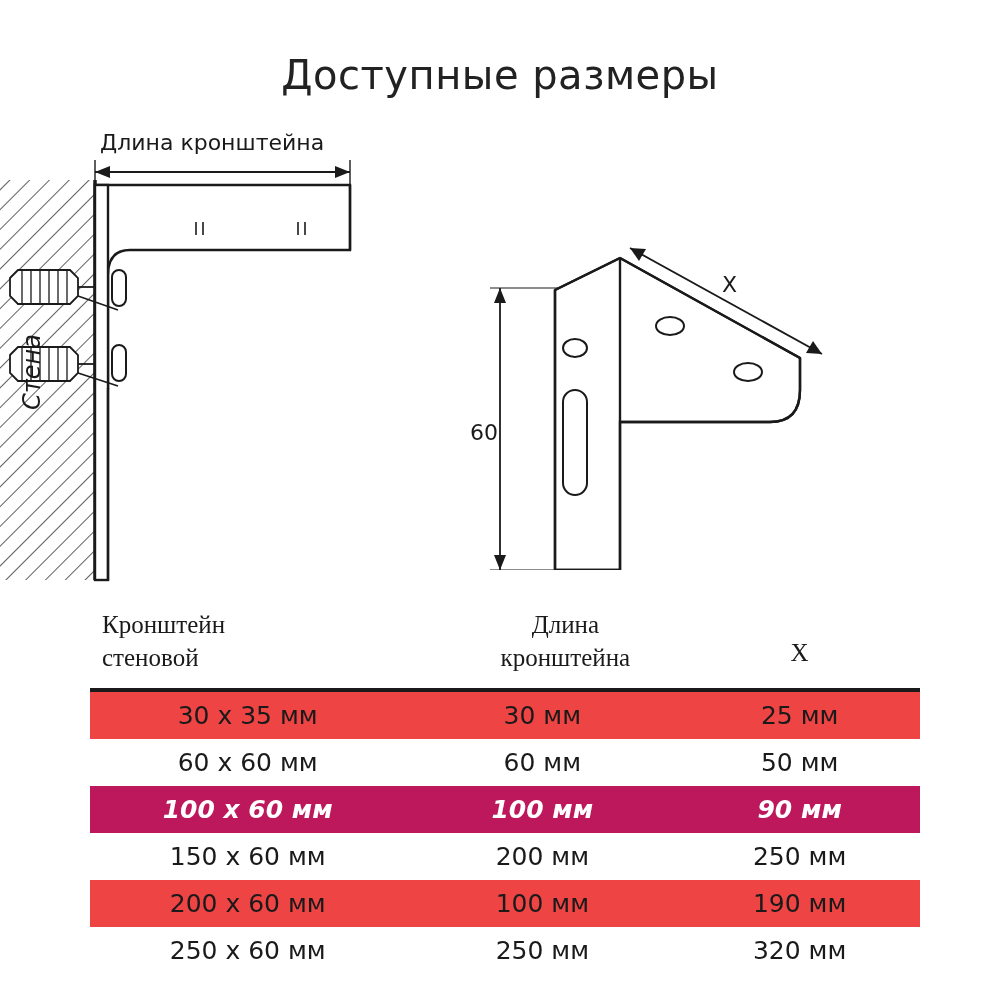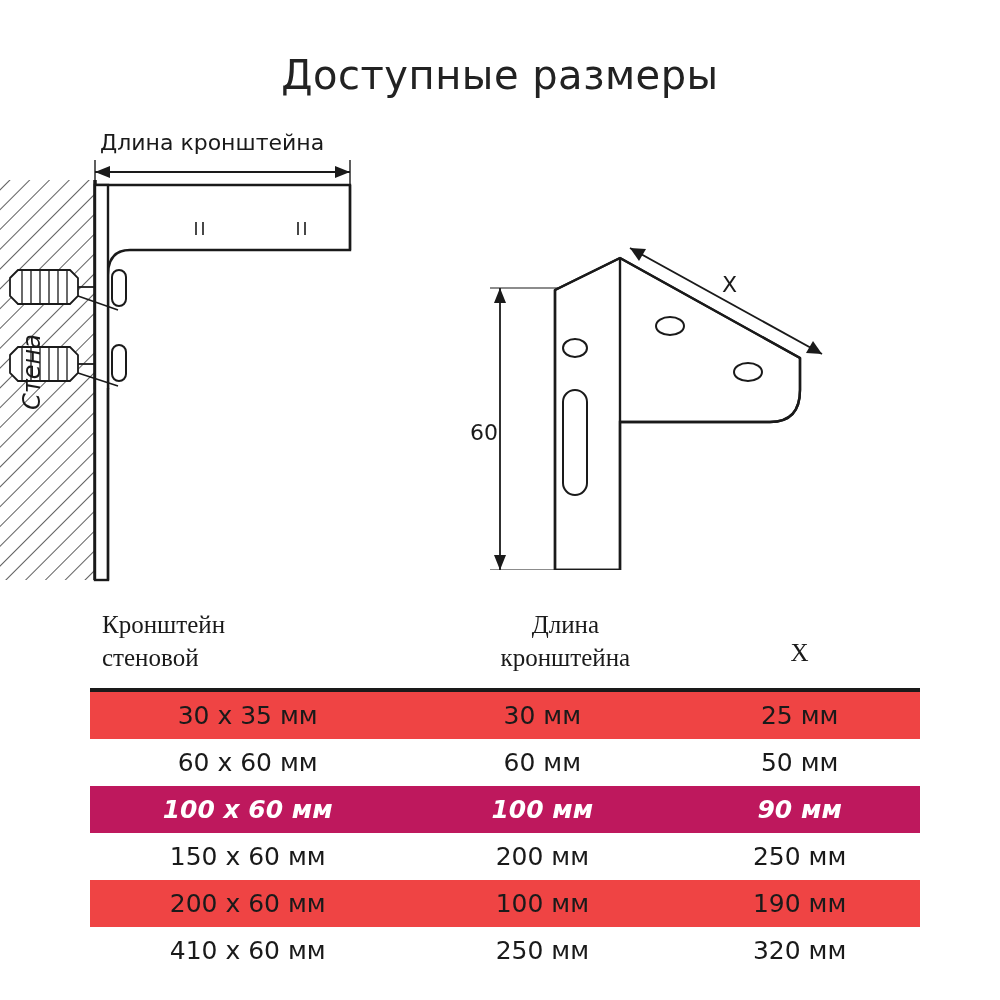--- a/index.html
+++ b/index.html
@@ -242,21 +242,21 @@
             <td>150 x 60 мм</td>
             <td>200 мм</td>
             <td>250 мм</td>
           </tr>
           <tr class="alt">
             <td>200 x 60 мм</td>
             <td>100 мм</td>
             <td>190 мм</td>
           </tr>
           <tr>
-            <td>410 x 60 мм</td>
+            <td>250 x 60 мм</td>
             <td>250 мм</td>
             <td>320 мм</td>
           </tr>
         </tbody>
     </table>
   </div>
 
 </div>
 
 </body></html>

